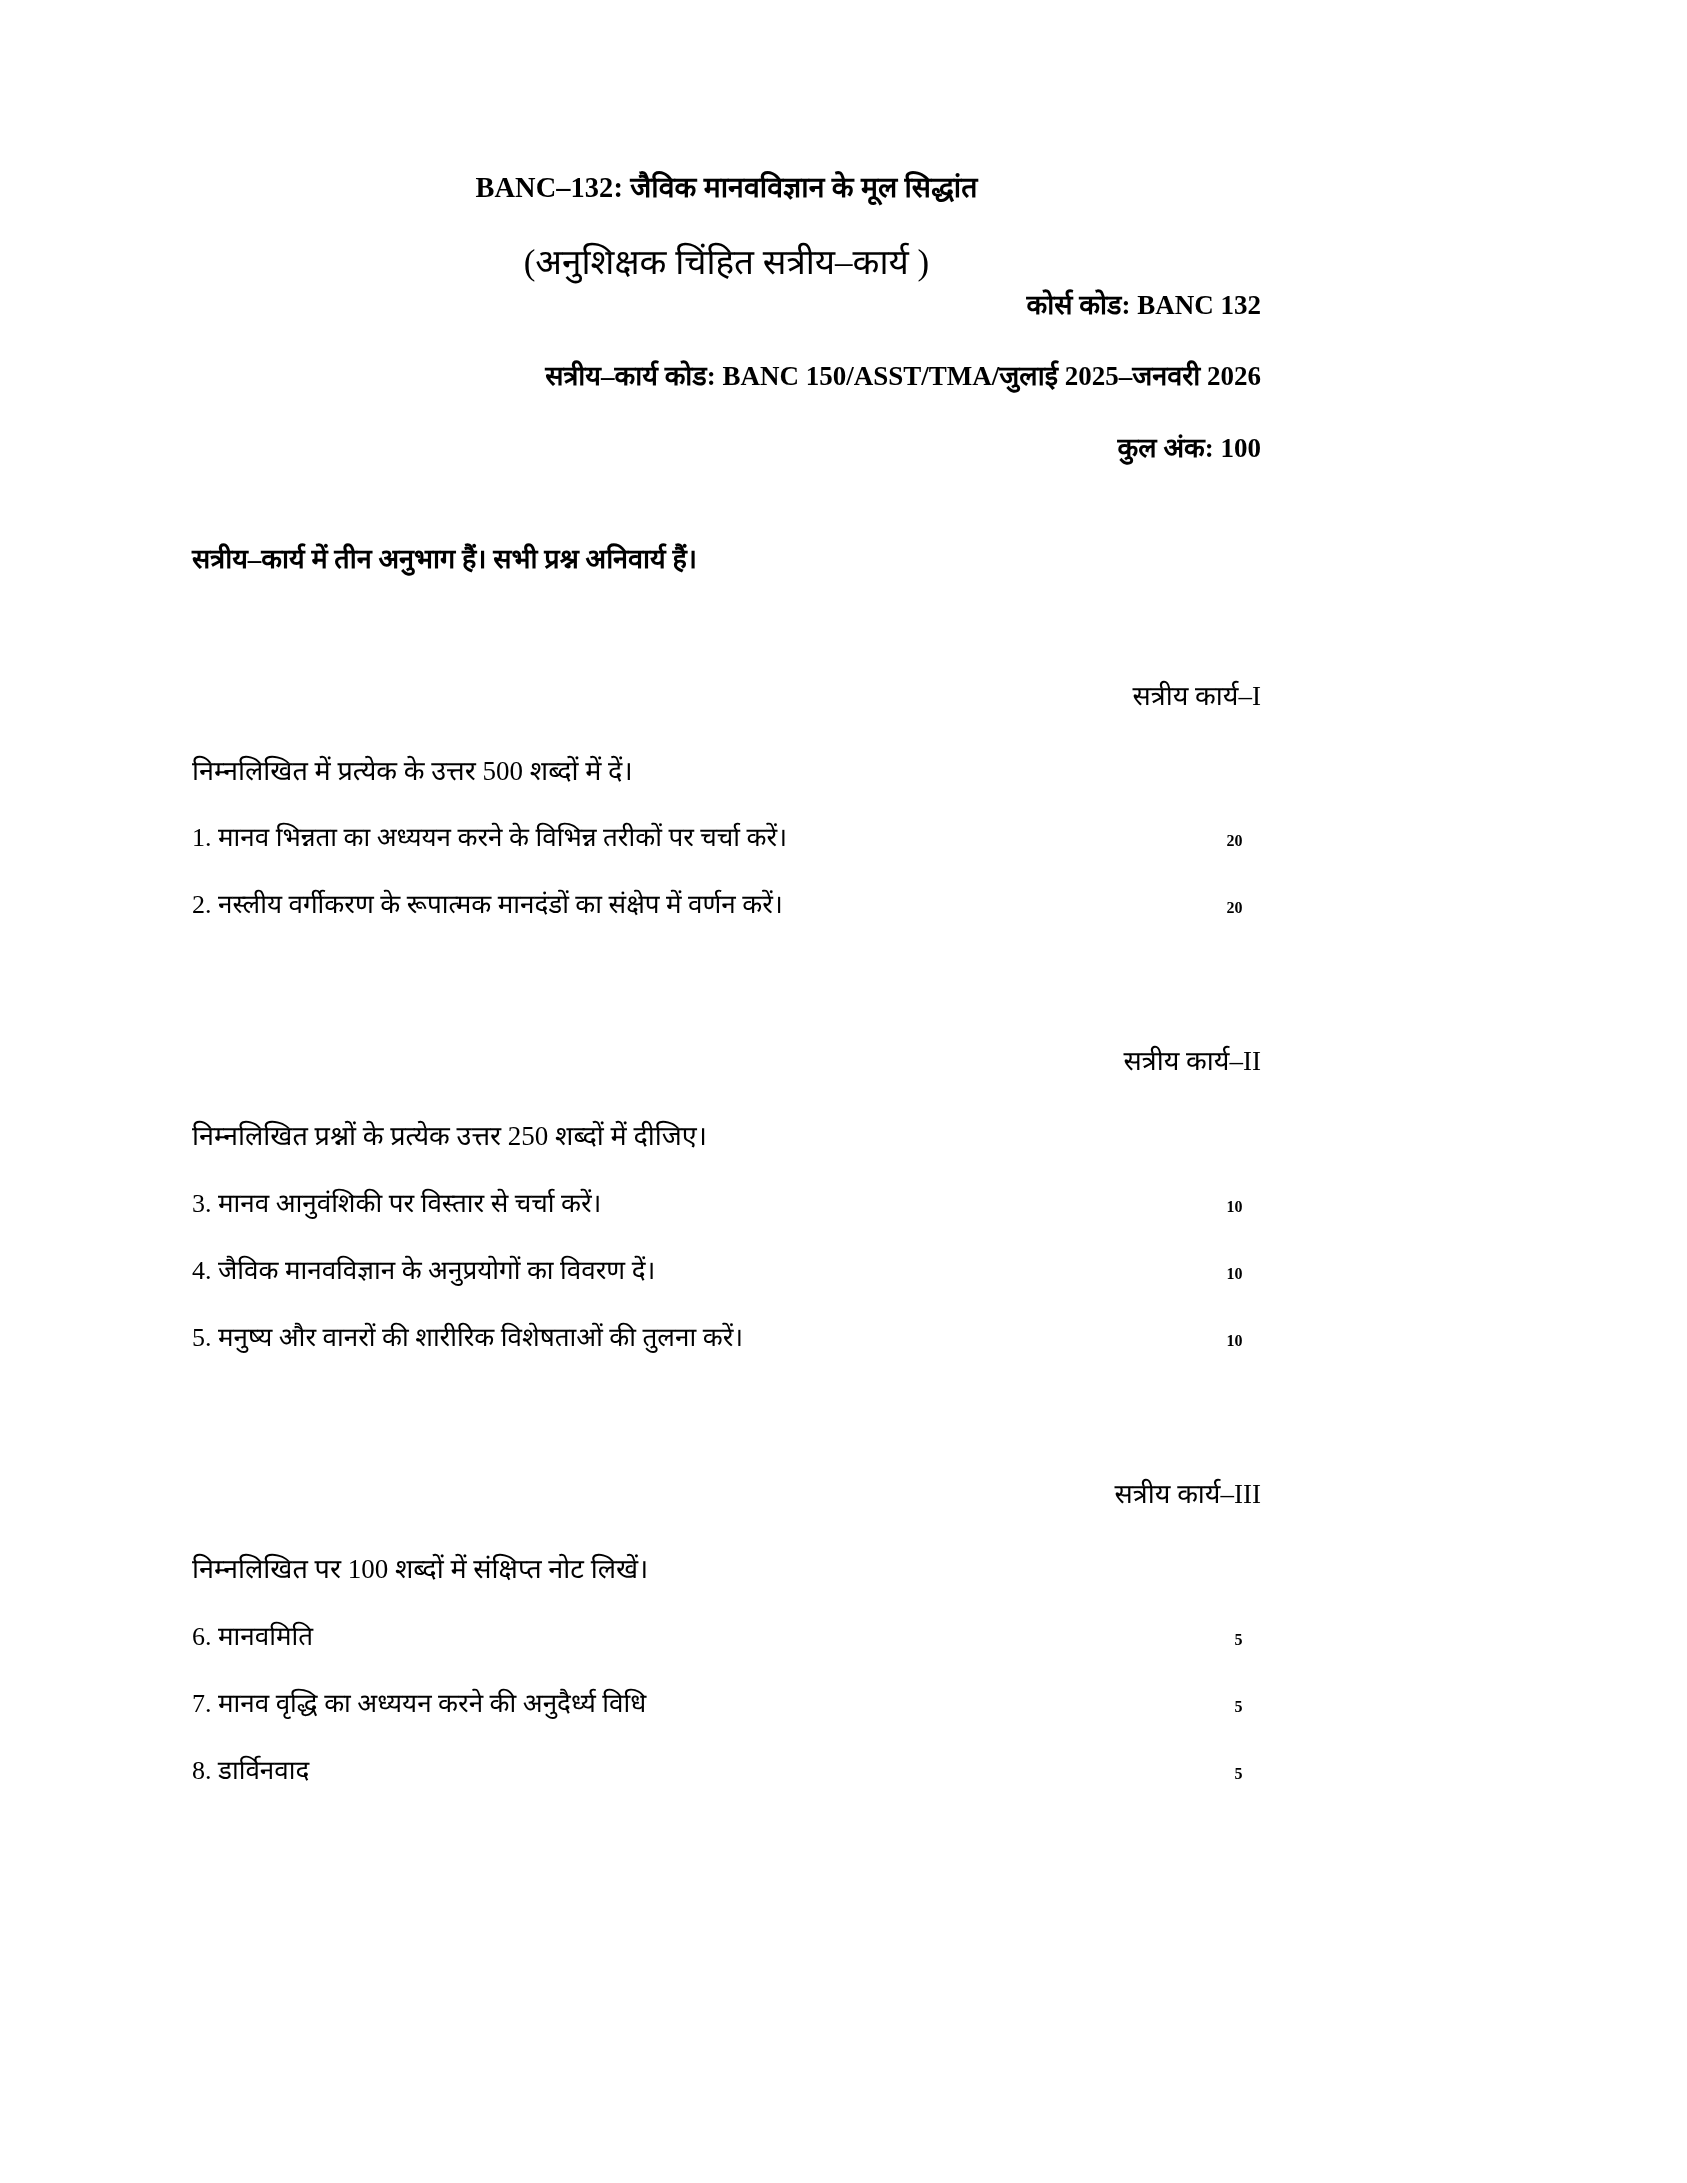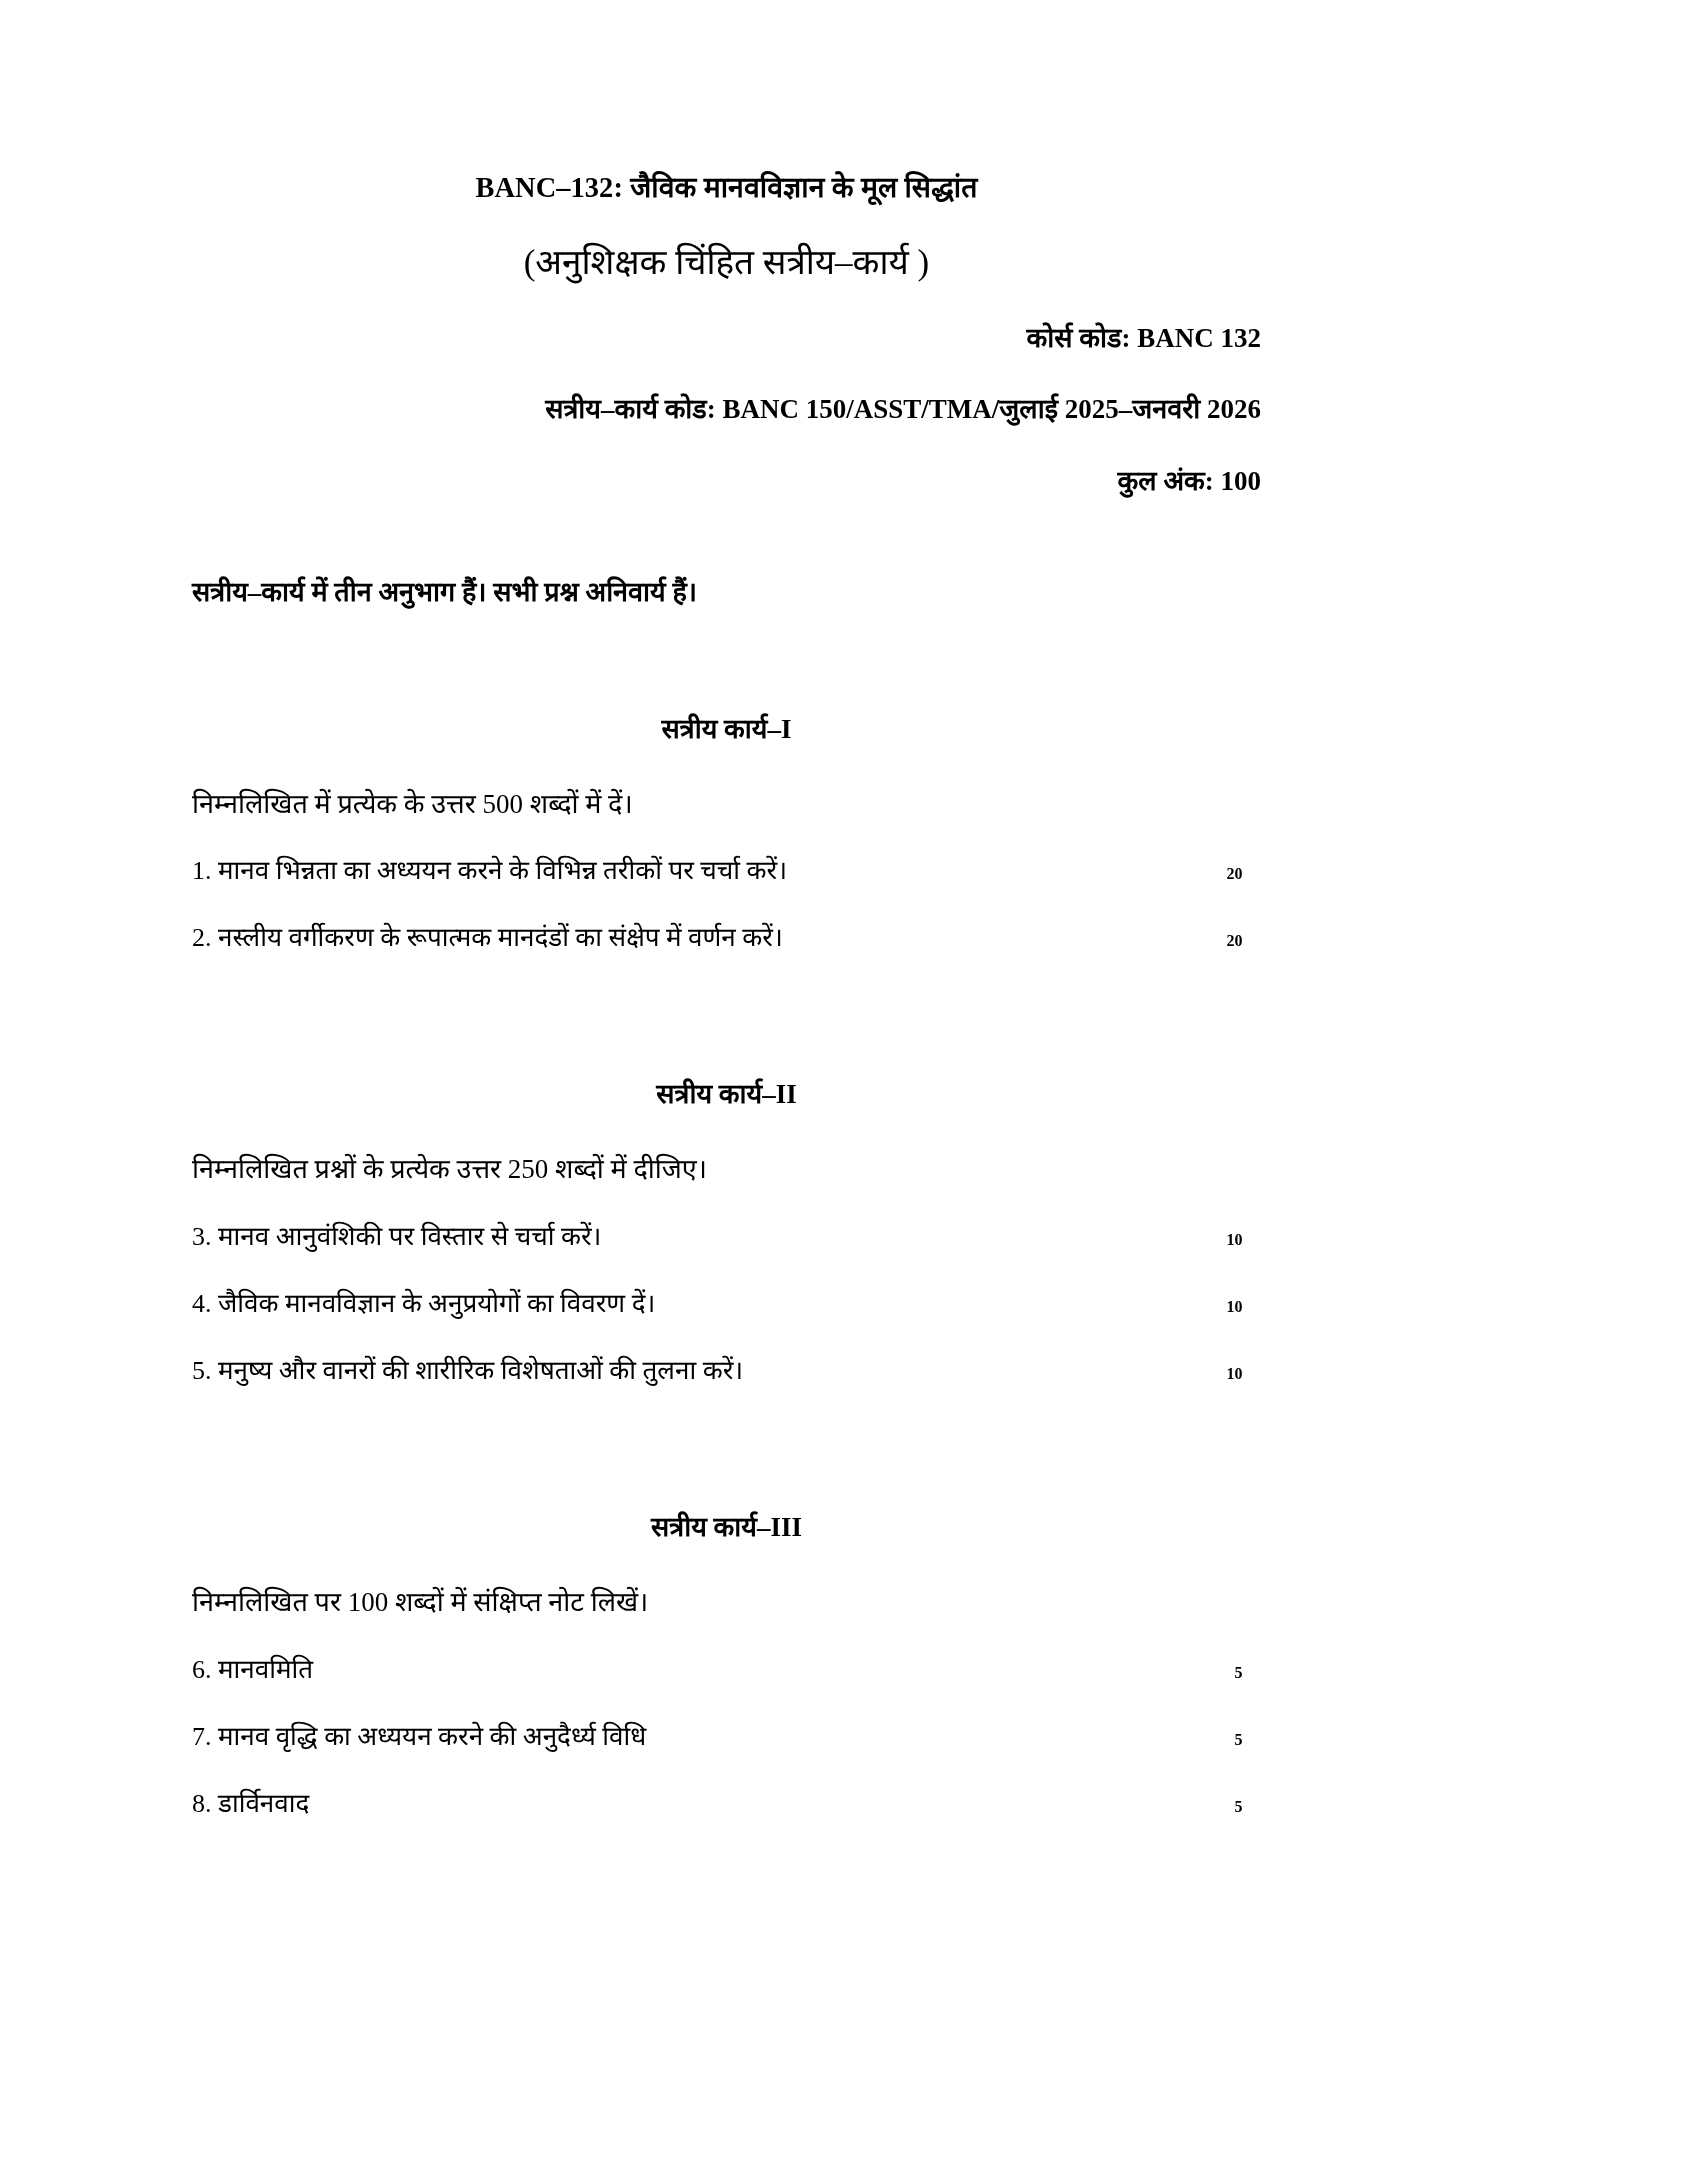--- a/index.html
+++ b/index.html
@@ -32,37 +32,36 @@
   .subtitle-line {
     text-align: center;
     font-size: 35px;
     margin-top: 32px;
     line-height: 1.35;
   }
   .right-line {
     text-align: right;
     font-weight: bold;
     font-size: 27px;
-    margin-top: 33px;
     line-height: 1.4;
   }
   .right-line.r2 { margin-top: 34px; }
   .right-line.r3 { margin-top: 34px; }
 
   .instruction {
     font-weight: bold;
     font-size: 27px;
     margin-top: 73px;
     text-align: left;
     line-height: 1.4;
   }
 
   .section-head {
-    text-align: center;
-    font-weight: bold;
+    text-align: right;
+    font-weight: normal;
     font-size: 27px;
     margin-top: 99px;
     line-height: 1.4;
   }
   .section-head.s2 { margin-top: 119px; }
   .section-head.s3 { margin-top: 119px; }
 
   .section-sub {
     font-weight: normal;
     font-size: 27px;

